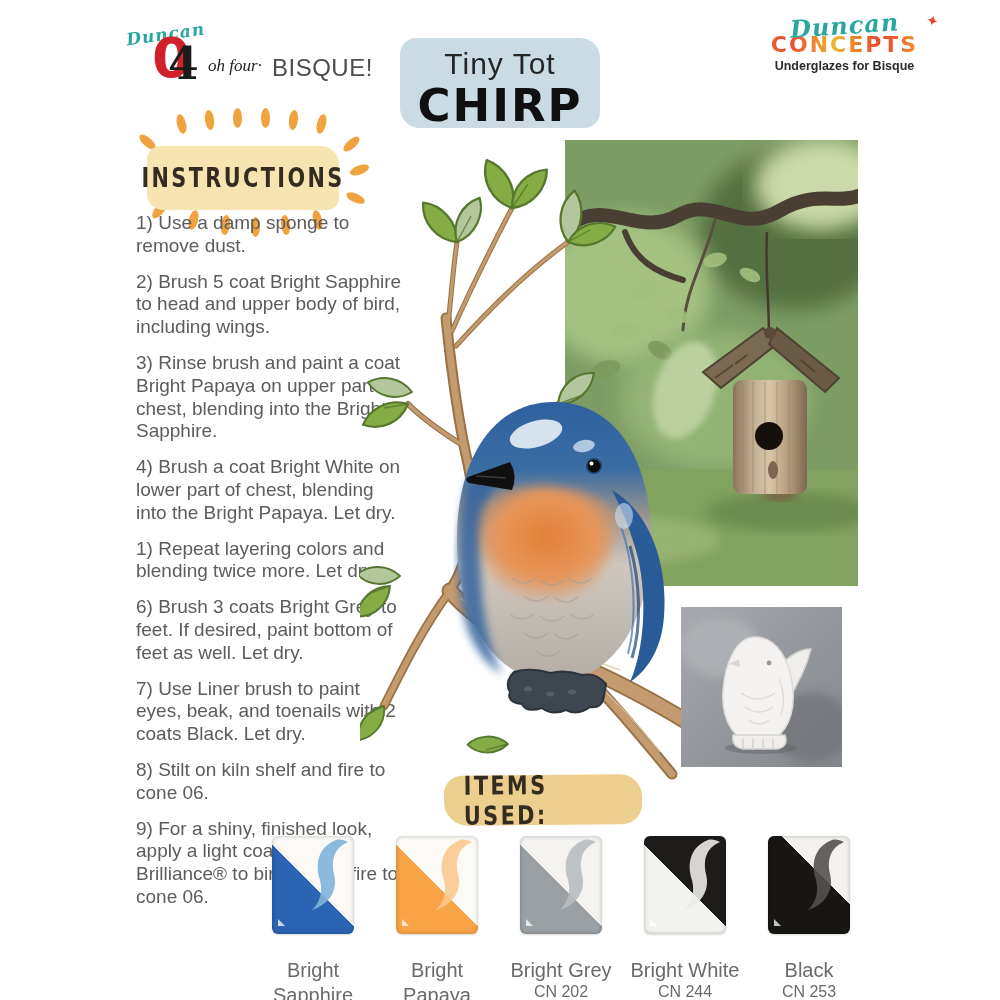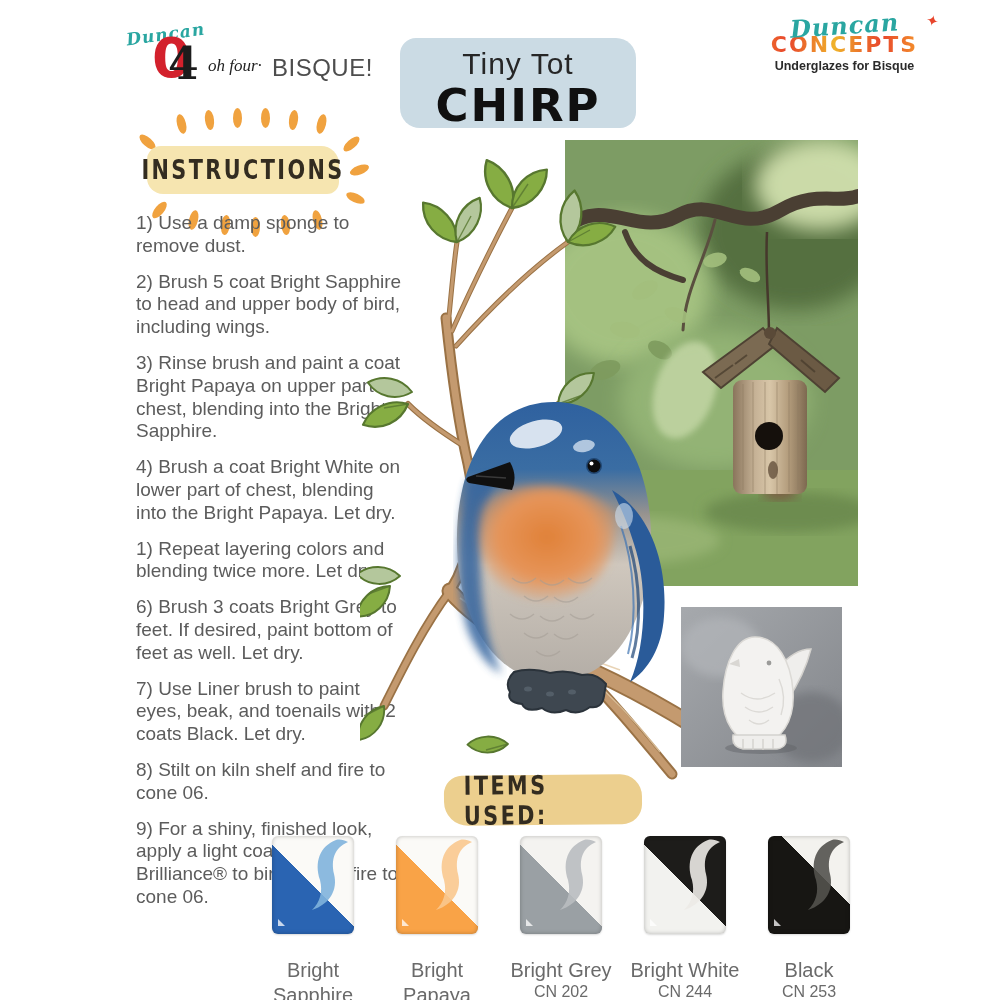--- a/index.html
+++ b/index.html
@@ -15,40 +15,40 @@
     font-weight:700;font-size:17px;color:var(--teal,#2aa6a1);transform:rotate(-8deg);letter-spacing:1px;}
   .ll-ring{position:absolute;left:36px;top:12px;font-size:56px;font-weight:800;color:#d3212c;
     font-family:"DejaVu Sans",sans-serif;line-height:1;}
   .ll-numeral{position:absolute;left:52px;top:24px;font-size:44px;font-weight:800;color:#1c1c1c;
     font-family:"DejaVu Serif",serif;line-height:1;}
   .ll-ohfour{position:absolute;left:92px;top:38px;font-family:Liberation Serif, serif;font-style:italic;
     font-size:17px;color:#222;}
   .ll-bisque{position:absolute;left:156px;top:36px;font-size:24px;color:#4d4d4d;letter-spacing:.5px;}
 
   
-  .title-block{left:400px;top:38px;width:236px;height:90px;background:var(--title-bg,#cbdbe4);
+  .title-block{left:400px;top:38px;width:200px;height:90px;background:var(--title-bg,#cbdbe4);
     border-radius:16px 20px 16px 20px;text-align:center;}
   .title-line1{margin-top:9px;font-size:30px;color:#262626;letter-spacing:1px;}
   .title-line2{font-size:45px;font-weight:800;color:#101010;letter-spacing:2px;margin-top:-2px;
     font-family:"DejaVu Sans",sans-serif;}
 
   
   .logo-right{left:742px;top:14px;width:205px;height:72px;text-align:center;}
   .lr-duncan{font-family:"DejaVu Serif",serif;font-style:italic;font-weight:700;font-size:24px;
     color:var(--teal,#2aa6a1);transform:rotate(-4deg);display:inline-block;letter-spacing:1px;line-height:1;}
   .lr-concepts{font-family:"DejaVu Sans",sans-serif;font-weight:800;font-size:22px;letter-spacing:2px;
     margin-top:-4px;line-height:1;
     background:linear-gradient(90deg,#f59b2b 0%,#e8452c 22%,#f0b32a 45%,#e8452c 68%,#f59b2b 88%,#e8452c 100%);
     -webkit-background-clip:text;background-clip:text;color:transparent;text-decoration:underline;}
   .lr-sparkle{position:absolute;right:8px;top:-2px;color:#e8452c;font-size:15px;transform:rotate(15deg);}
   .lr-tagline{font-size:12.5px;font-weight:700;color:#2a2a2a;margin-top:3px;}
 
   
   .burst{left:133px;top:112px;width:236px;height:118px;}
-  .burst .label{position:absolute;left:14px;top:34px;width:192px;height:48px;
+  .burst .label{position:absolute;left:14px;top:34px;width:192px;height:64px;
     background:var(--label-bg,#f6e5b0);border-radius:14px 18px 12px 16px;
     display:flex;align-items:center;justify-content:center;}
   .head-text{font-family:"DejaVu Sans",sans-serif;font-weight:600;font-size:26px;color:#332c20;
     letter-spacing:3px;display:inline-block;transform:scaleX(.8);transform-origin:center;}
   .ray{position:absolute;width:9px;height:20px;background:var(--ray,#f0a23f);border-radius:50%;}
   .ray:nth-child(1){left:44px;top:2px;transform:rotate(-14deg);}
   .ray:nth-child(2){left:72px;top:-2px;transform:rotate(-7deg);}
   .ray:nth-child(3){left:100px;top:-4px;}
   .ray:nth-child(4){left:128px;top:-4px;}
   .ray:nth-child(5){left:156px;top:-2px;transform:rotate(7deg);}

